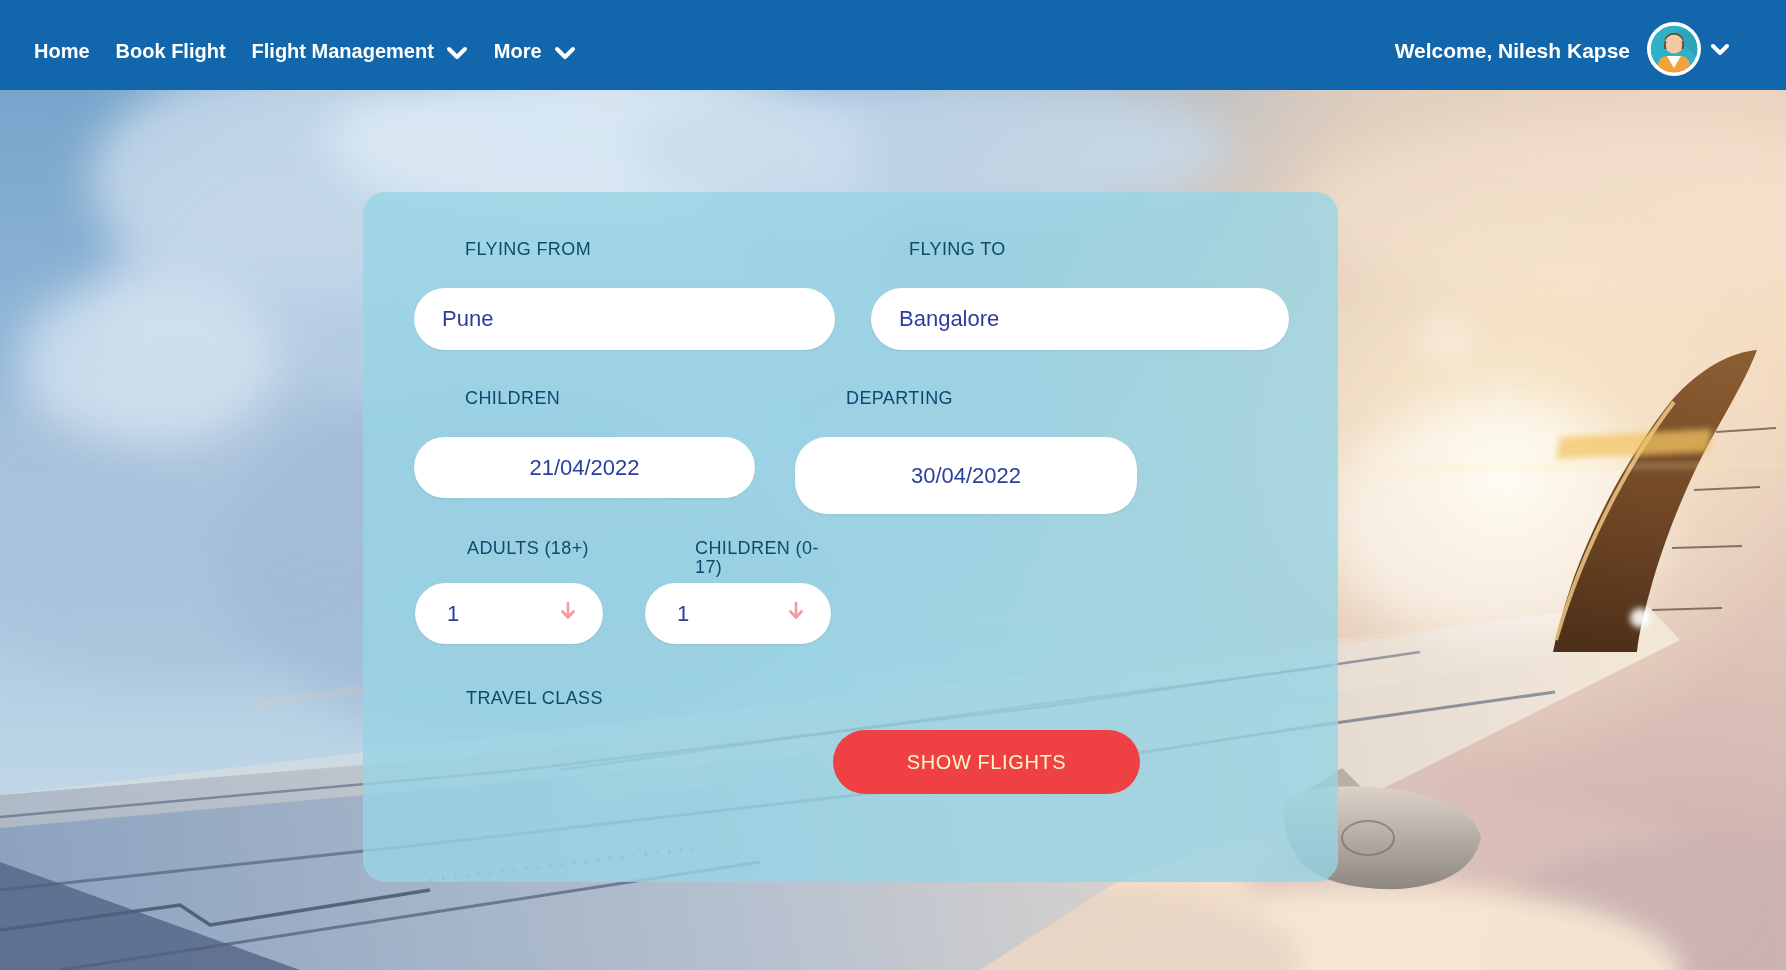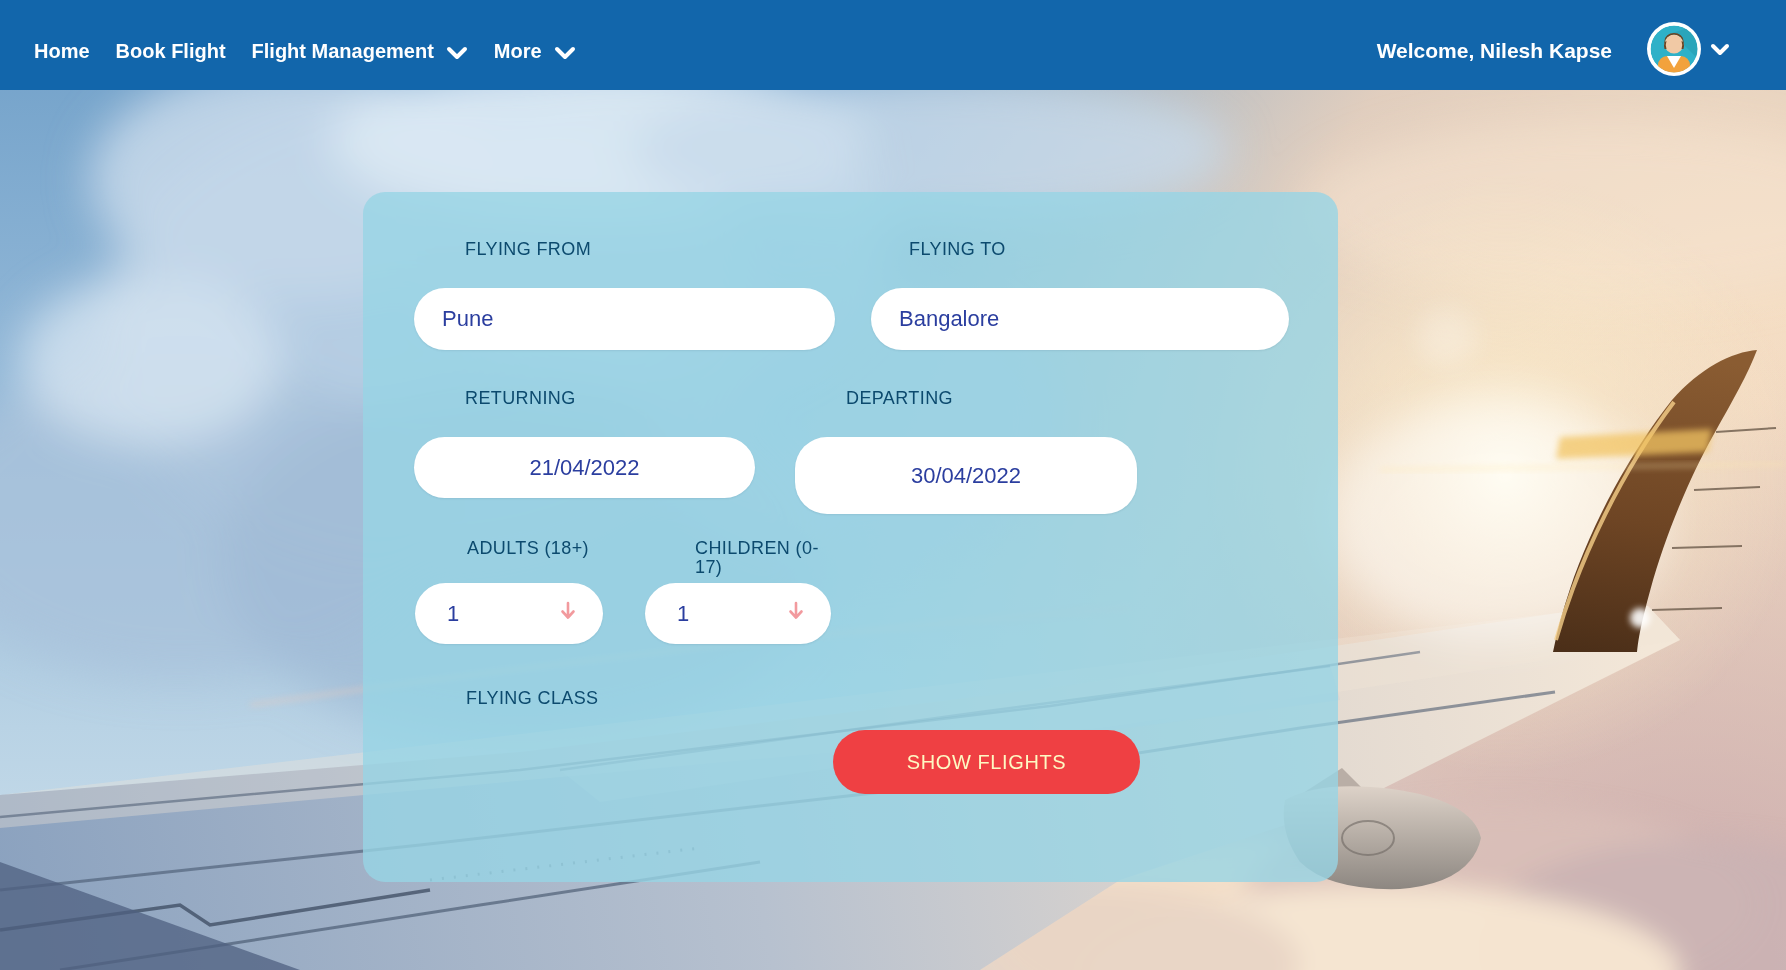--- a/index.html
+++ b/index.html
@@ -16,21 +16,21 @@
     position:absolute;left:0;top:0;width:1786px;height:90px;
     background:#1266ab;display:flex;align-items:center;
     padding:12px 56px 0 34px;box-sizing:border-box;z-index:30;
   }
   .nav-left{display:flex;align-items:center;gap:26px;}
   .nav-item{
     display:flex;align-items:center;gap:12px;color:#ffffff;
     font-size:20px;font-weight:bold;cursor:pointer;white-space:nowrap;
   }
   .nav-chevron{display:inline-block;margin-top:4px;}
-  .nav-right{margin-left:auto;display:flex;align-items:center;gap:34px;}
+  .nav-right{margin-left:auto;display:flex;align-items:center;gap:16px;}
   .welcome{color:#ffffff;font-size:21px;font-weight:bold;white-space:nowrap;}
   .avatar-wrap{display:flex;align-items:center;gap:8px;cursor:pointer;}
 
   
   .card{
     position:absolute;left:363px;top:192px;width:975px;height:690px;
     background:rgba(151,213,229,0.80);
     border-radius:22px;z-index:20;
   }
   .fl{position:absolute;color:#0c4a6e;font-size:18px;letter-spacing:.4px;line-height:19px;}
@@ -236,21 +236,21 @@
   <div class="fl" style="left:102px;top:48px;">FLYING FROM</div>
   <div class="fl" style="left:546px;top:48px;">FLYING TO</div>
 
   <div class="pill text-left" style="left:508px;top:96px;width:418px;height:62px;">
     <span>Bangalore</span>
   </div>
   <div class="pill text-left" style="left:51px;top:96px;width:421px;height:62px;">
     <span>Pune</span>
   </div>
 
-  <div class="fl" style="left:102px;top:197px;">RETURNING</div>
+  <div class="fl" style="left:102px;top:197px;">CHILDREN</div>
   <div class="fl" style="left:483px;top:197px;">DEPARTING</div>
 
   <div class="pill text-center" style="left:51px;top:245px;width:341px;height:61px;">
     <span>21/04/2022</span>
   </div>
   <div class="pill text-center" style="left:432px;top:245px;width:342px;height:77px;">
     <span>30/04/2022</span>
   </div>
 
   <div class="fl" style="left:104px;top:347px;">ADULTS (18+)</div>
@@ -266,17 +266,17 @@
   </div>
   <div class="pill select" style="left:282px;top:391px;width:186px;height:61px;">
     <span>1</span>
     <span>
       <svg width="18" height="20" viewBox="0 0 18 20">
           <path d="M9 2 V15 M3.5 10.5 L9 16.5 L14.5 10.5" fill="none" stroke="#f29a9e" stroke-width="2.6" stroke-linecap="round" stroke-linejoin="round"></path>
         </svg>
     </span>
   </div>
 
-  <div class="fl" style="left:103px;top:497px;">FLYING CLASS</div>
+  <div class="fl" style="left:103px;top:497px;">TRAVEL CLASS</div>
 
 
   <button class="btn">SHOW FLIGHTS</button>
 </section>
 
 </body></html>

